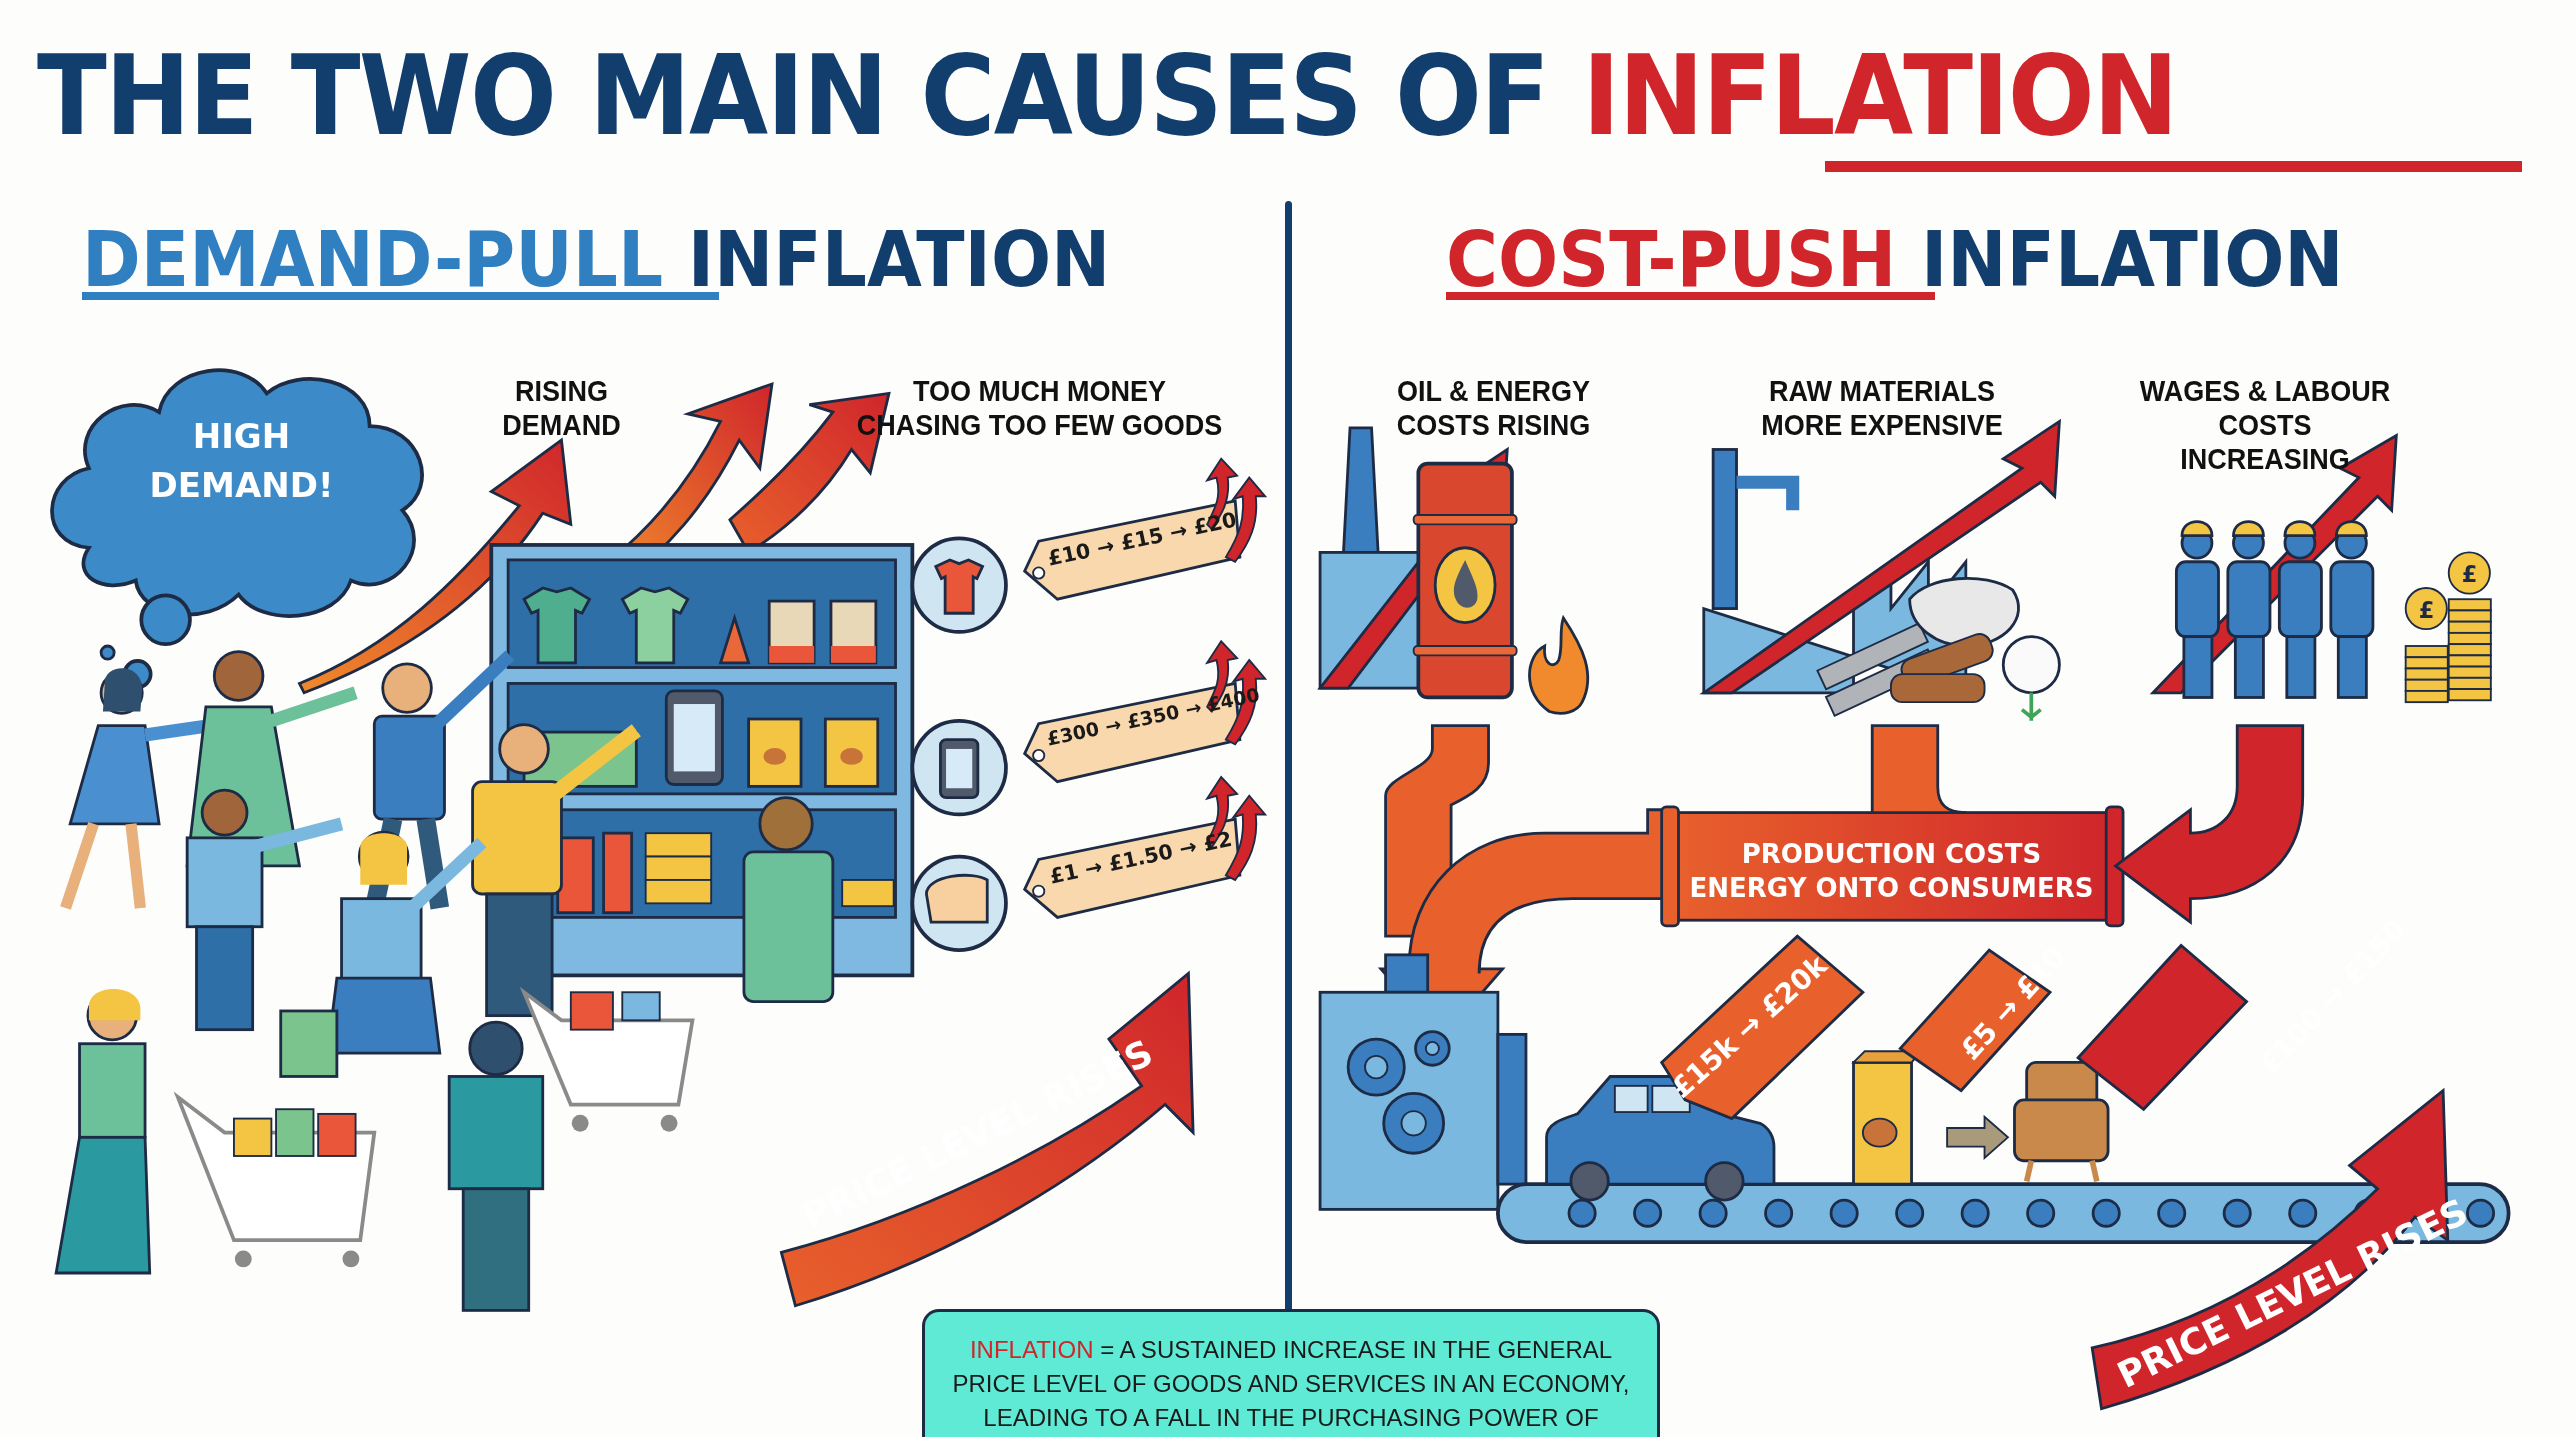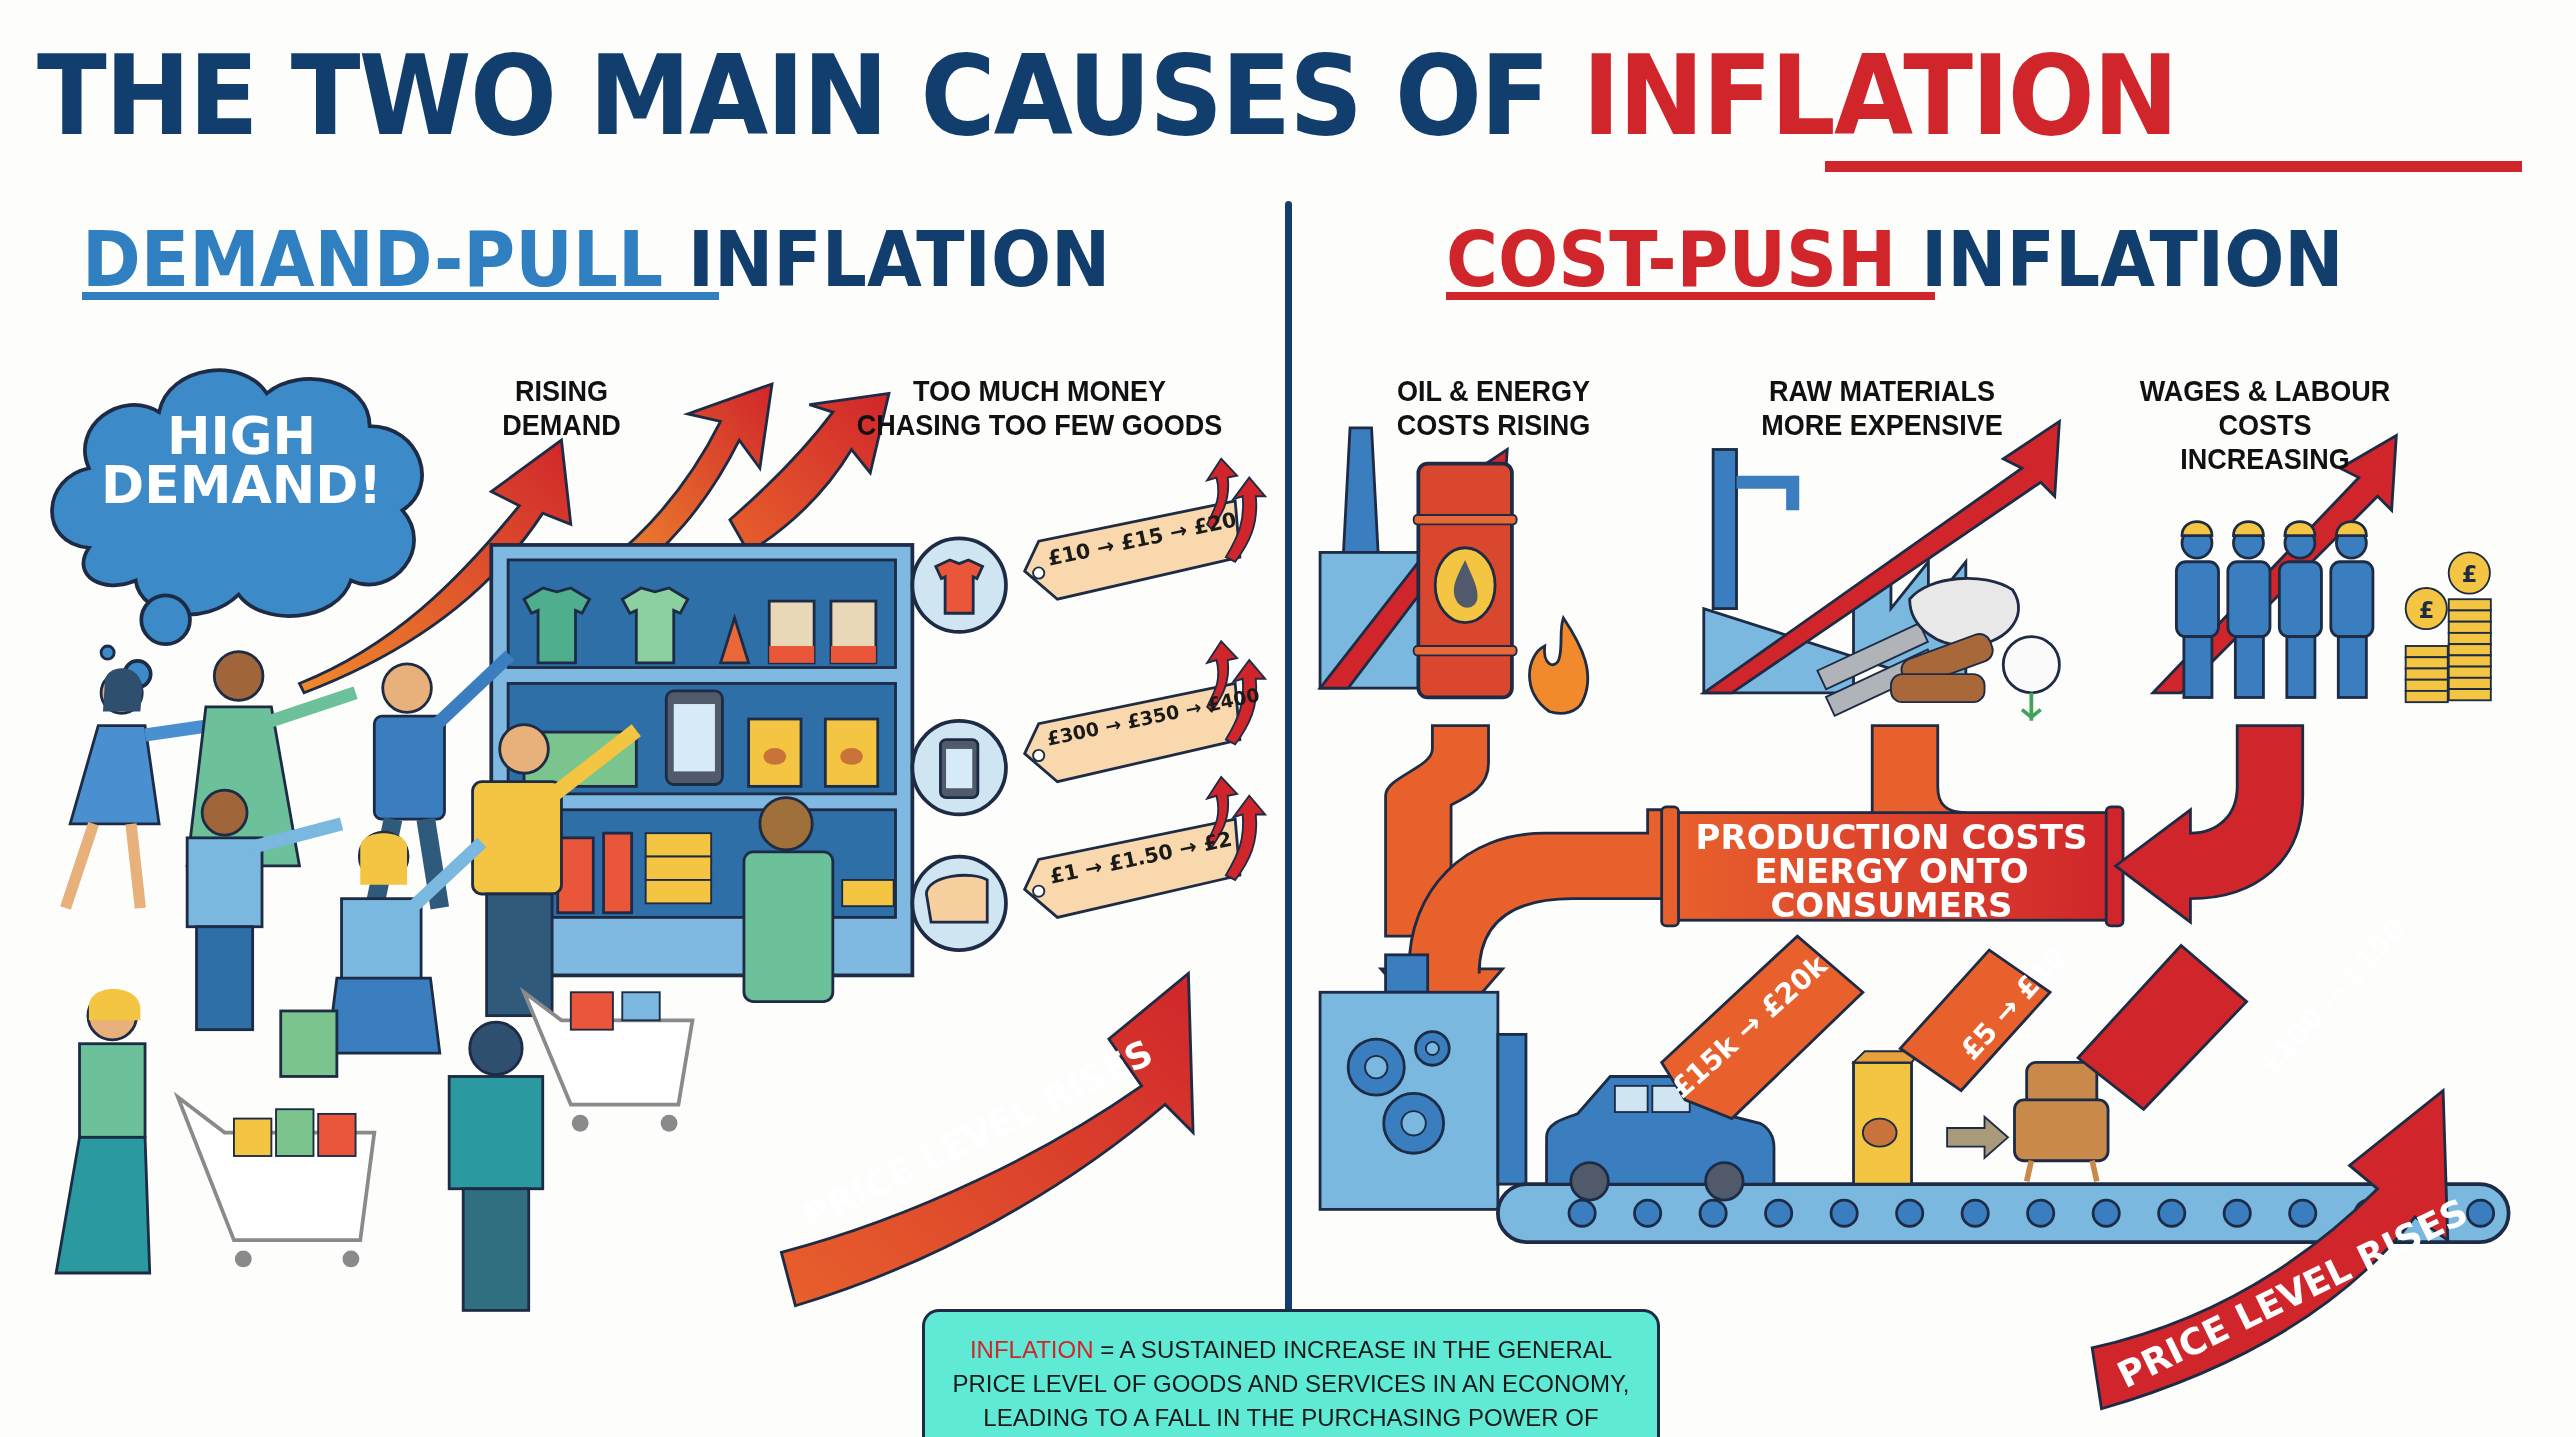--- a/index.html
+++ b/index.html
@@ -23,32 +23,32 @@
   .sec-title .red { color: #d0262b; }
   .underline-blue { left: 82px; top: 292px; width: 637px; height: 8.4px; background: #2f7fc1; }
   .underline-red { left: 1446px; top: 292px; width: 489px; height: 8.4px; background: #d0262b; }
   .divider { left: 1285px; top: 201px; width: 6.6px; height: 1236px; background: #123e6e; border-radius: 3.7px; }
   .label {
     font-family: "Liberation Sans", sans-serif; font-weight: 700; font-size: 30px;
     line-height: 34px; text-align: center; color: #111; text-transform: uppercase;
     transform: scaleX(0.9);
   }
   .cloud-text {
-    font-family: "DejaVu Sans", sans-serif; font-weight: 900; color: #fff; font-size: 52px;
+    font-family: "DejaVu Sans", sans-serif; font-weight: 900; color: #fff; font-size: 34px;
     line-height: 49px; text-align: center;
   }
   .tag-text {
     font-family: "DejaVu Sans", sans-serif; font-weight: 700; font-size: 20.6px; white-space: nowrap; color: #1a1a1a;
   }
   .tag-text-white {
     font-family: "DejaVu Sans", sans-serif; font-weight: 700; font-size: 32px; white-space: nowrap; color: #fff;
   }
   .pipe-label {
     left: 1676px; top: 824px; width: 431px; height: 94px;
-    font-family: "DejaVu Sans", sans-serif; font-weight: 700; font-size: 34px; line-height: 34px;
+    font-family: "DejaVu Sans", sans-serif; font-weight: 700; font-size: 26px; line-height: 34px;
     text-align: center; color: #fff; display: flex; flex-direction: column; justify-content: center;
   }
   .definition-box {
     left: 922px; top: 1309px; width: 738px; height: 129px; background: #5eead4;
     border: 3.7px solid #1d2b45; border-bottom: none; border-radius: 17px 17px 0 0;
     padding: 20.6px 15px 0; text-align: center;
     font-family: "Liberation Sans", sans-serif; font-size: 24px; line-height: 34px; color: #1a1a1a;
     text-transform: uppercase;
   }
   .definition-box .term { color: #d0262b; }

